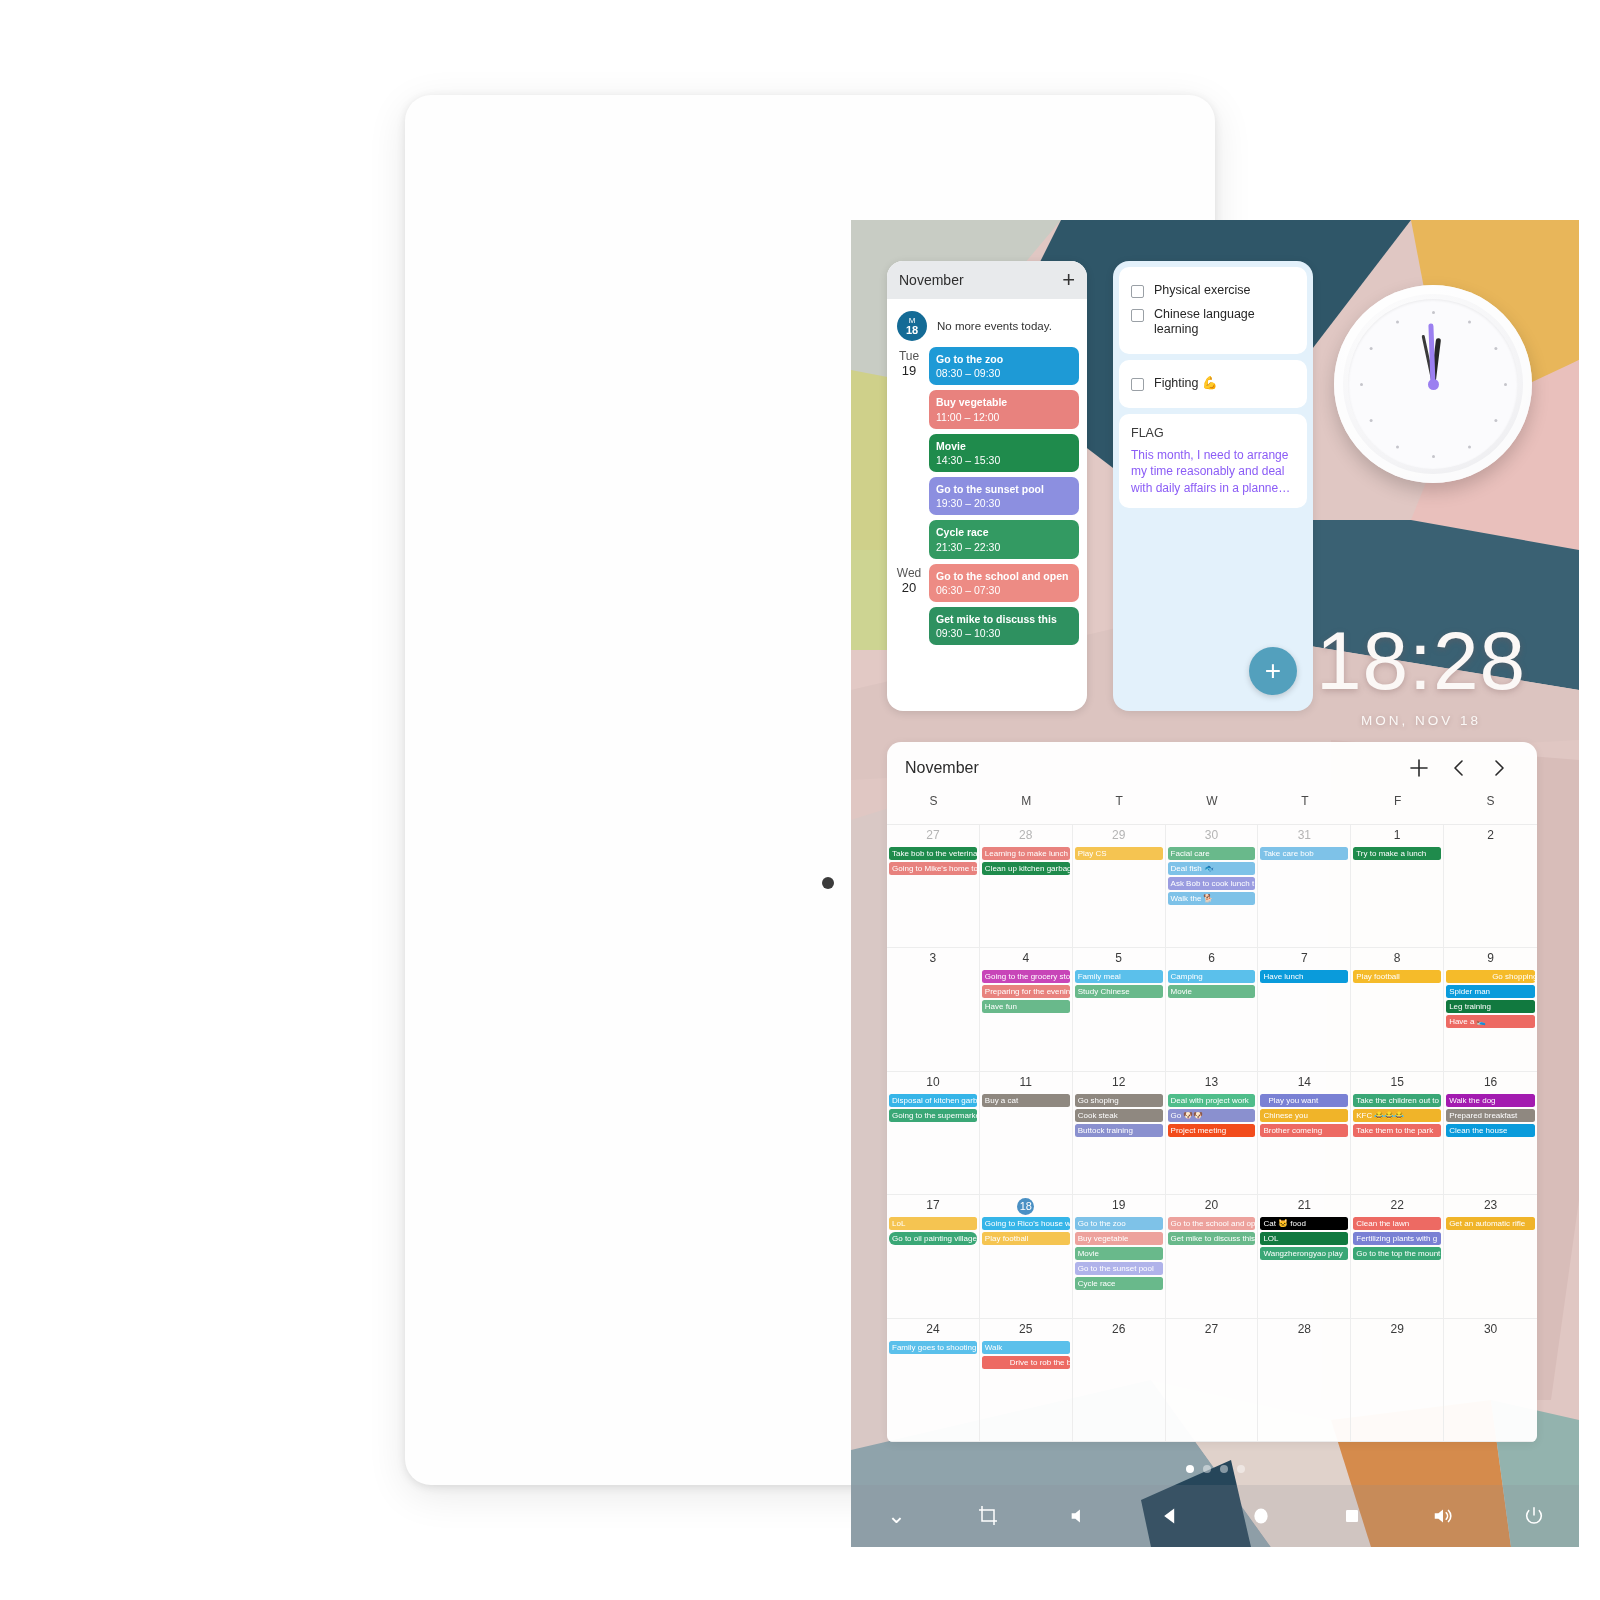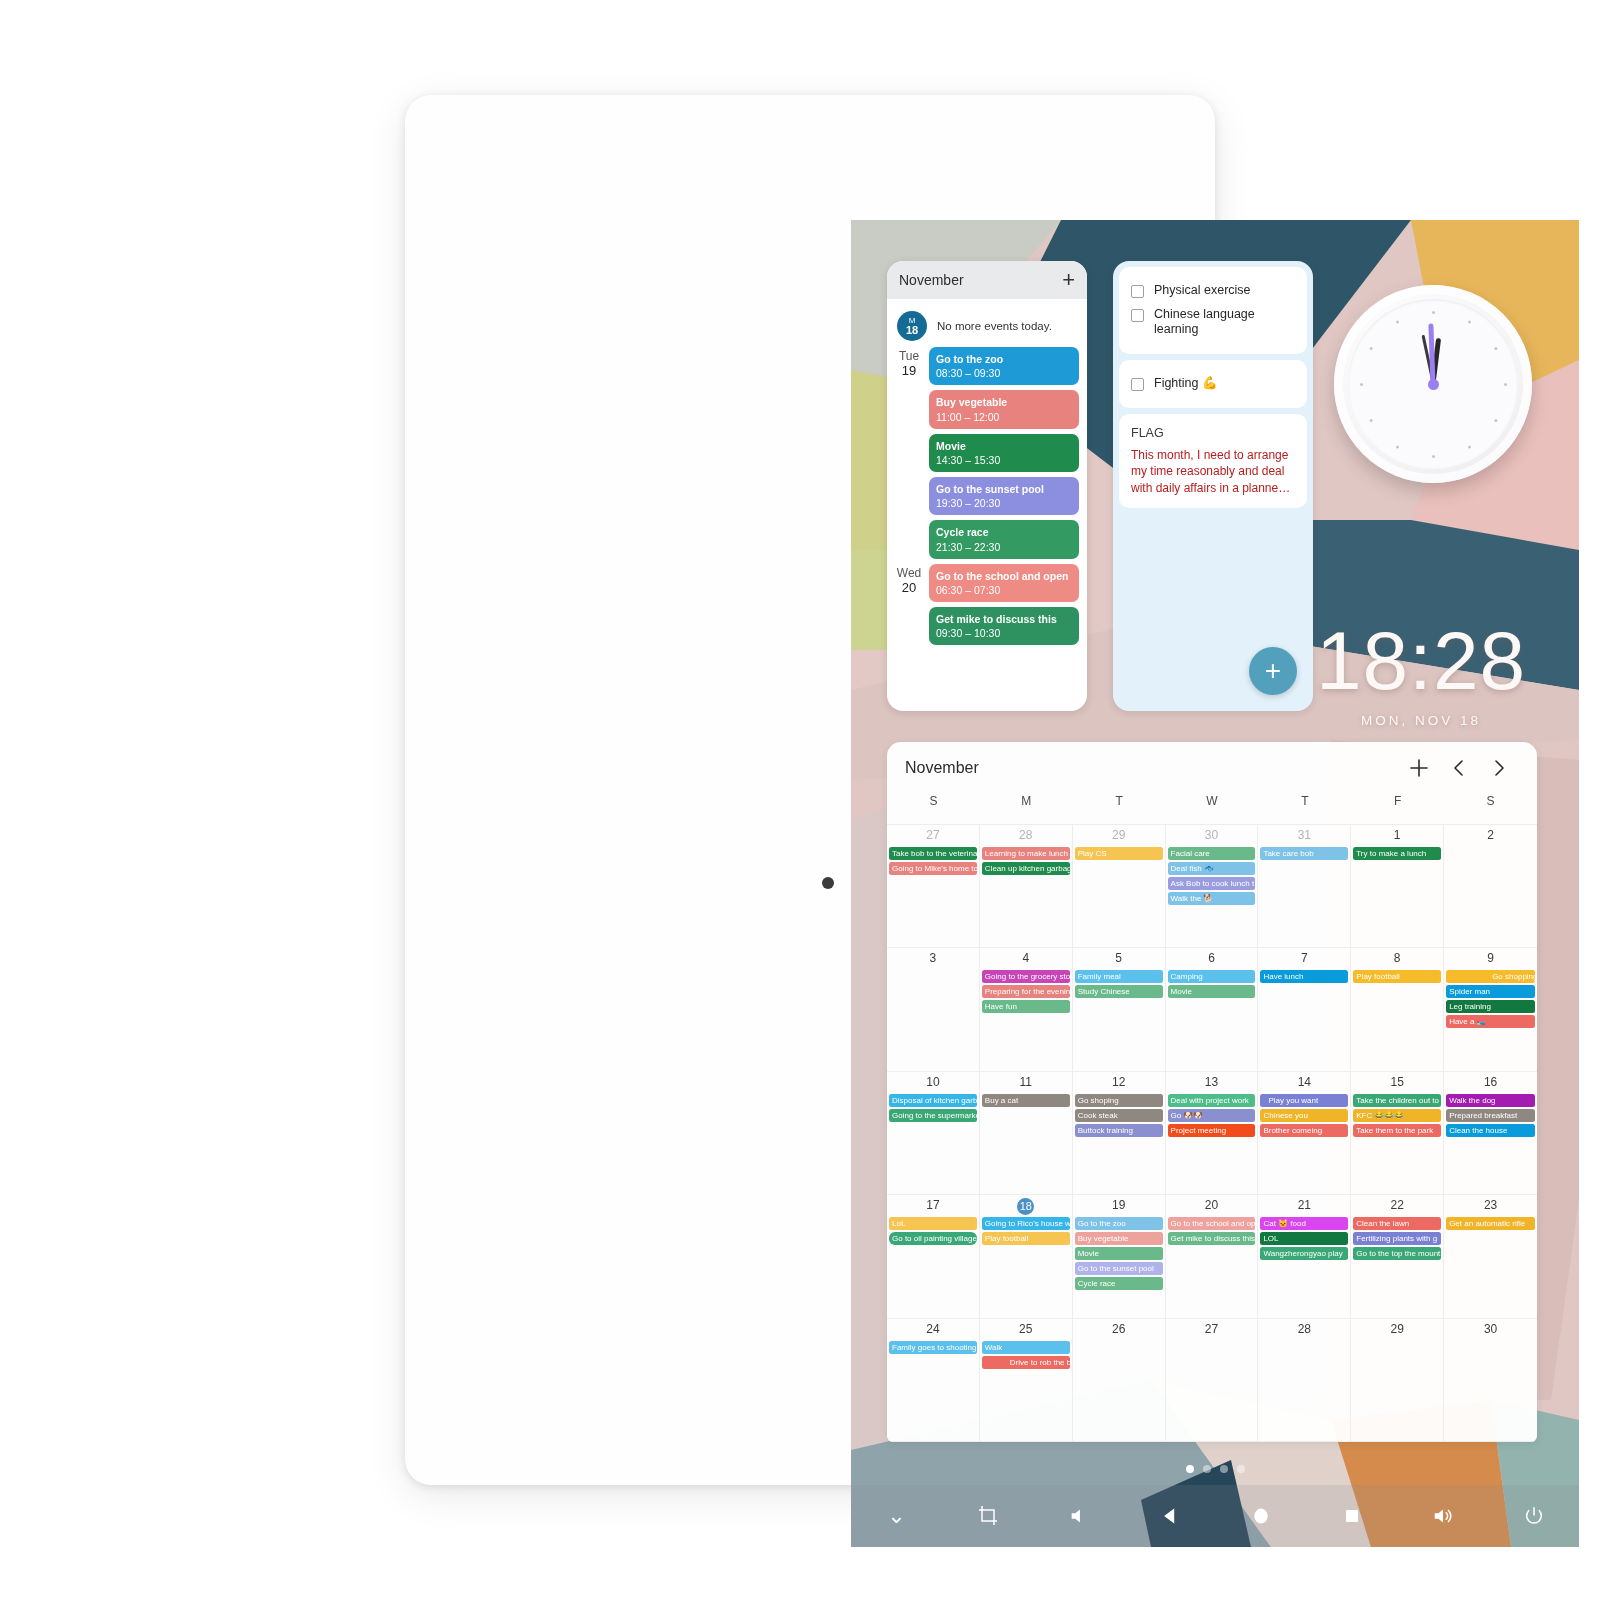--- a/index.html
+++ b/index.html
@@ -64,21 +64,21 @@
   #tasks-widget{
     position:absolute; left:262px; top:41px; width:200px; height:450px;
     background:#e3f1fb; border-radius:16px; box-shadow:0 2px 8px rgba(0,0,0,.10);
     padding:6px; overflow:hidden;
   }
   .task-card{ background:#fff; border-radius:10px; padding:12px 12px; margin-bottom:6px; }
   .task-item{ display:flex; align-items:flex-start; gap:10px; padding:4px 0; cursor:pointer;}
   .task-box{ width:13px; height:13px; border:1.4px solid #9aa0a6; border-radius:2px; flex:0 0 13px; margin-top:2px;}
   .task-label{ font-size:12.5px; color:#262626; line-height:1.25; }
   .note-title{ font-size:12.5px; color:#3a3a3a; margin-bottom:7px;}
-  .note-body{ font-size:12px; color:#b91c1c; line-height:1.38;}
+  .note-body{ font-size:12px; color:#8b5cf6; line-height:1.38;}
   #task-fab{
     position:absolute; right:16px; bottom:16px; width:48px; height:48px; border-radius:50%;
     background:#53a0bd; color:#fff; display:flex; align-items:center; justify-content:center;
     font-size:28px; font-weight:300; cursor:pointer; box-shadow:0 2px 6px rgba(0,0,0,.18);
   }
 
   
   #clock-widget{ position:absolute; left:483px; top:65px; width:198px; height:198px; }
   #clock-face{
     position:absolute; inset:0; border-radius:50%;
@@ -451,21 +451,21 @@
             <div class="cal-ev" style="background: rgb(176, 179, 234);">Go to the sunset pool</div>
             <div class="cal-ev" style="background: rgb(105, 185, 139);">Cycle race</div>
           </div>
           <div class="cal-cell">
             <div class="cal-daynum">20</div>
             <div class="cal-ev" style="background: rgb(237, 162, 157);">Go to the school and op</div>
             <div class="cal-ev" style="background: rgb(105, 185, 139);">Get mike to discuss this</div>
           </div>
           <div class="cal-cell">
             <div class="cal-daynum">21</div>
-            <div class="cal-ev" style="background: #d946ef;">Cat 🐱 food</div>
+            <div class="cal-ev" style="background: #000000;">Cat 🐱 food</div>
             <div class="cal-ev" style="background: rgb(17, 121, 63);">LOL</div>
             <div class="cal-ev" style="background: rgb(58, 167, 118);">Wangzherongyao play</div>
           </div>
           <div class="cal-cell">
             <div class="cal-daynum">22</div>
             <div class="cal-ev" style="background: rgb(237, 106, 99);">Clean the lawn</div>
             <div class="cal-ev" style="background: rgb(122, 129, 212);">Fertilizing plants with g</div>
             <div class="cal-ev" style="background: rgb(58, 167, 118);">Go to the top the mount</div>
           </div>
           <div class="cal-cell">

